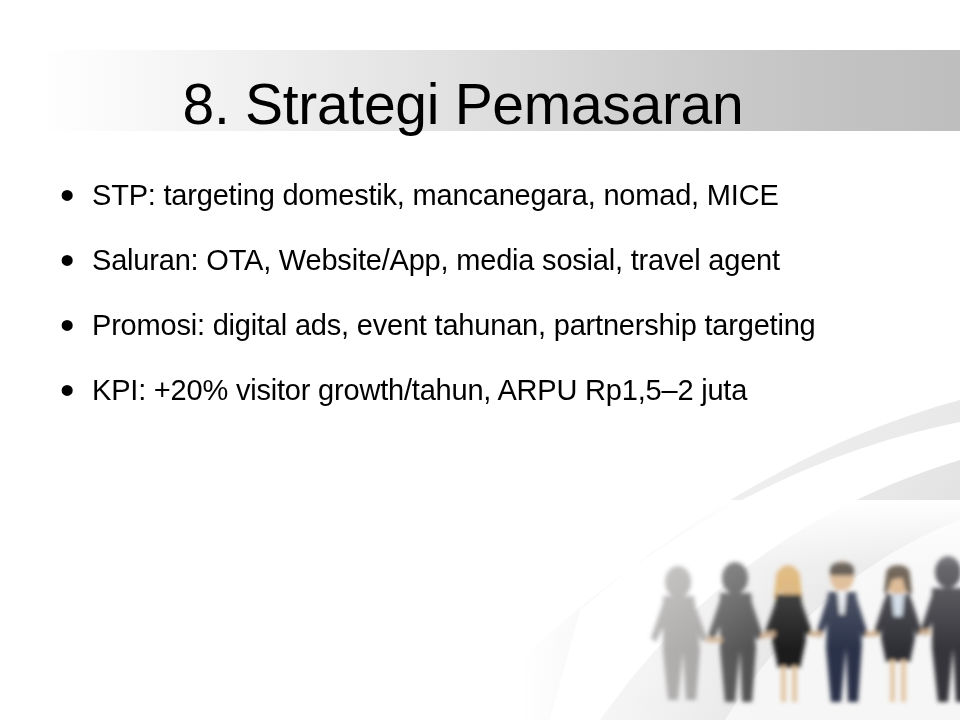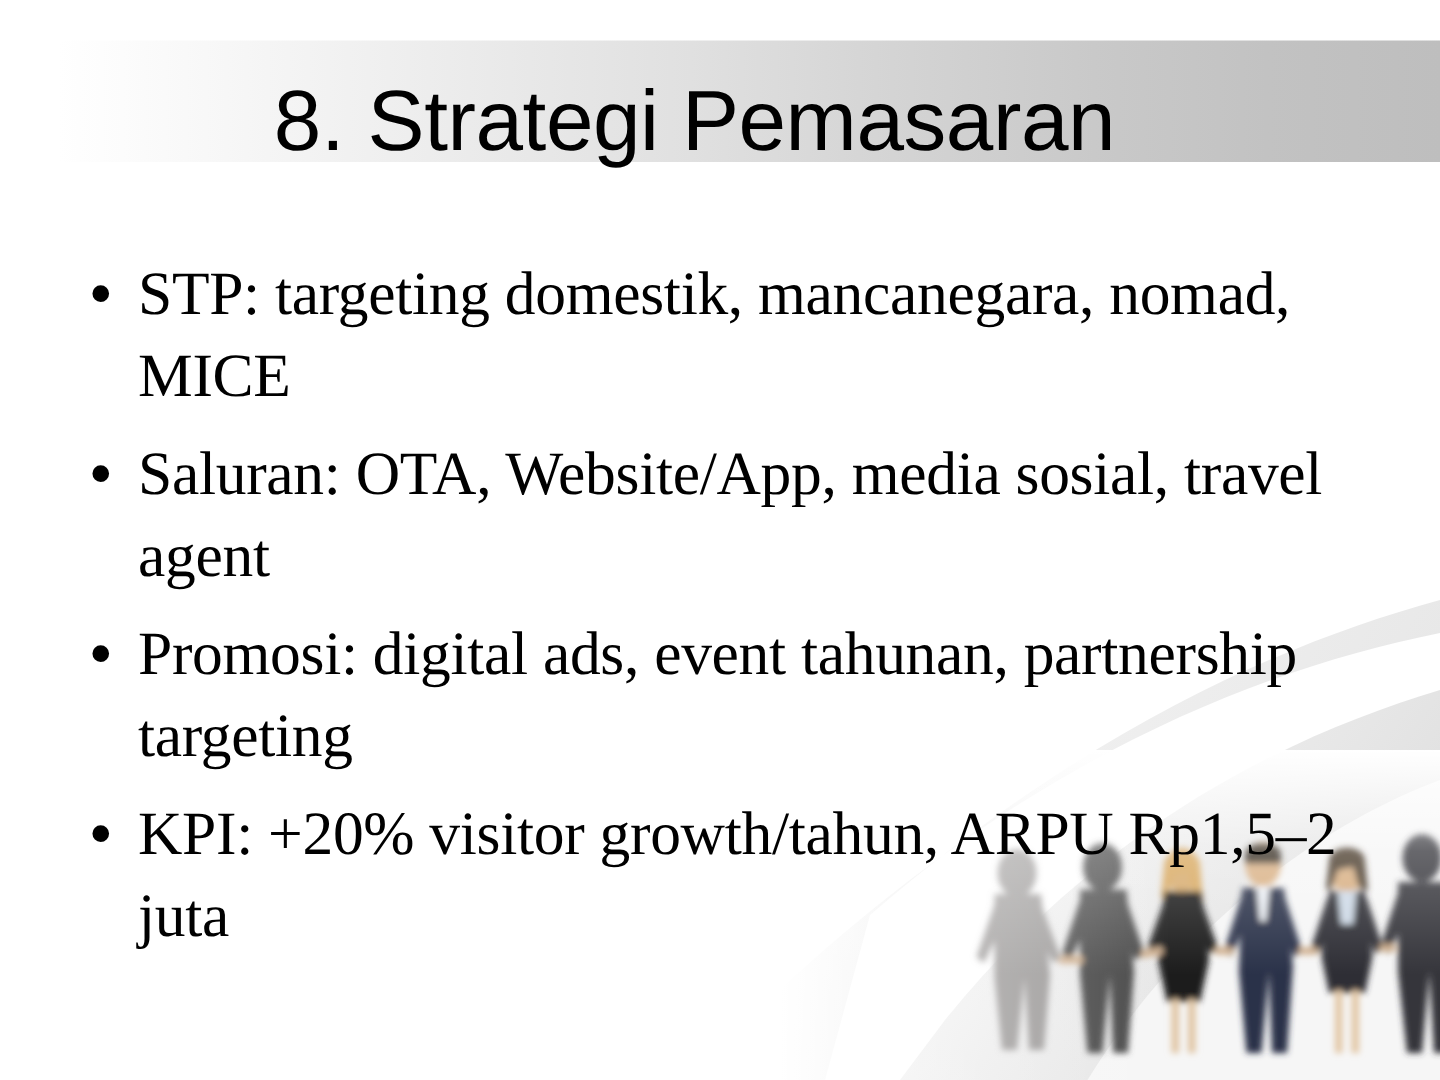--- a/index.html
+++ b/index.html
@@ -15,21 +15,21 @@
     width: 960px;
     height: 720px;
     background: #ffffff;
     overflow: hidden;
   }
 
   
   #title-band {
     position: absolute;
     left: 0;
-    top: 27px;
+    top: 50px;
     width: 960px;
     height: 81px;
     background: linear-gradient(to right,
         #ffffff 0%,
         #ffffff 4%,
         #fbfbfb 10%,
         #f4f4f4 20%,
         #eaeaea 34%,
         #e0e0e0 48%,
         #d4d4d4 62%,
@@ -84,26 +84,25 @@
     width: 42px;
     font-size: 41px;
     line-height: 55px;
     color: #000000;
     text-align: left;
     padding-left: 10px;
     box-sizing: border-box;
   }
   .bullet-text {
     flex: 1 1 auto;
-    font-size: 41px;
+    font-size: 29px;
     line-height: 55px;
     color: #000000;
     letter-spacing: -0.2px;
     max-width: 800px;
-    font-family: Liberation Serif, serif;
   }
 </style>
 </head>
 <body>
 
 <div id="slide">
 
   <div id="title-band">
     <div id="title-text">8. Strategi Pemasaran</div>
   </div>

